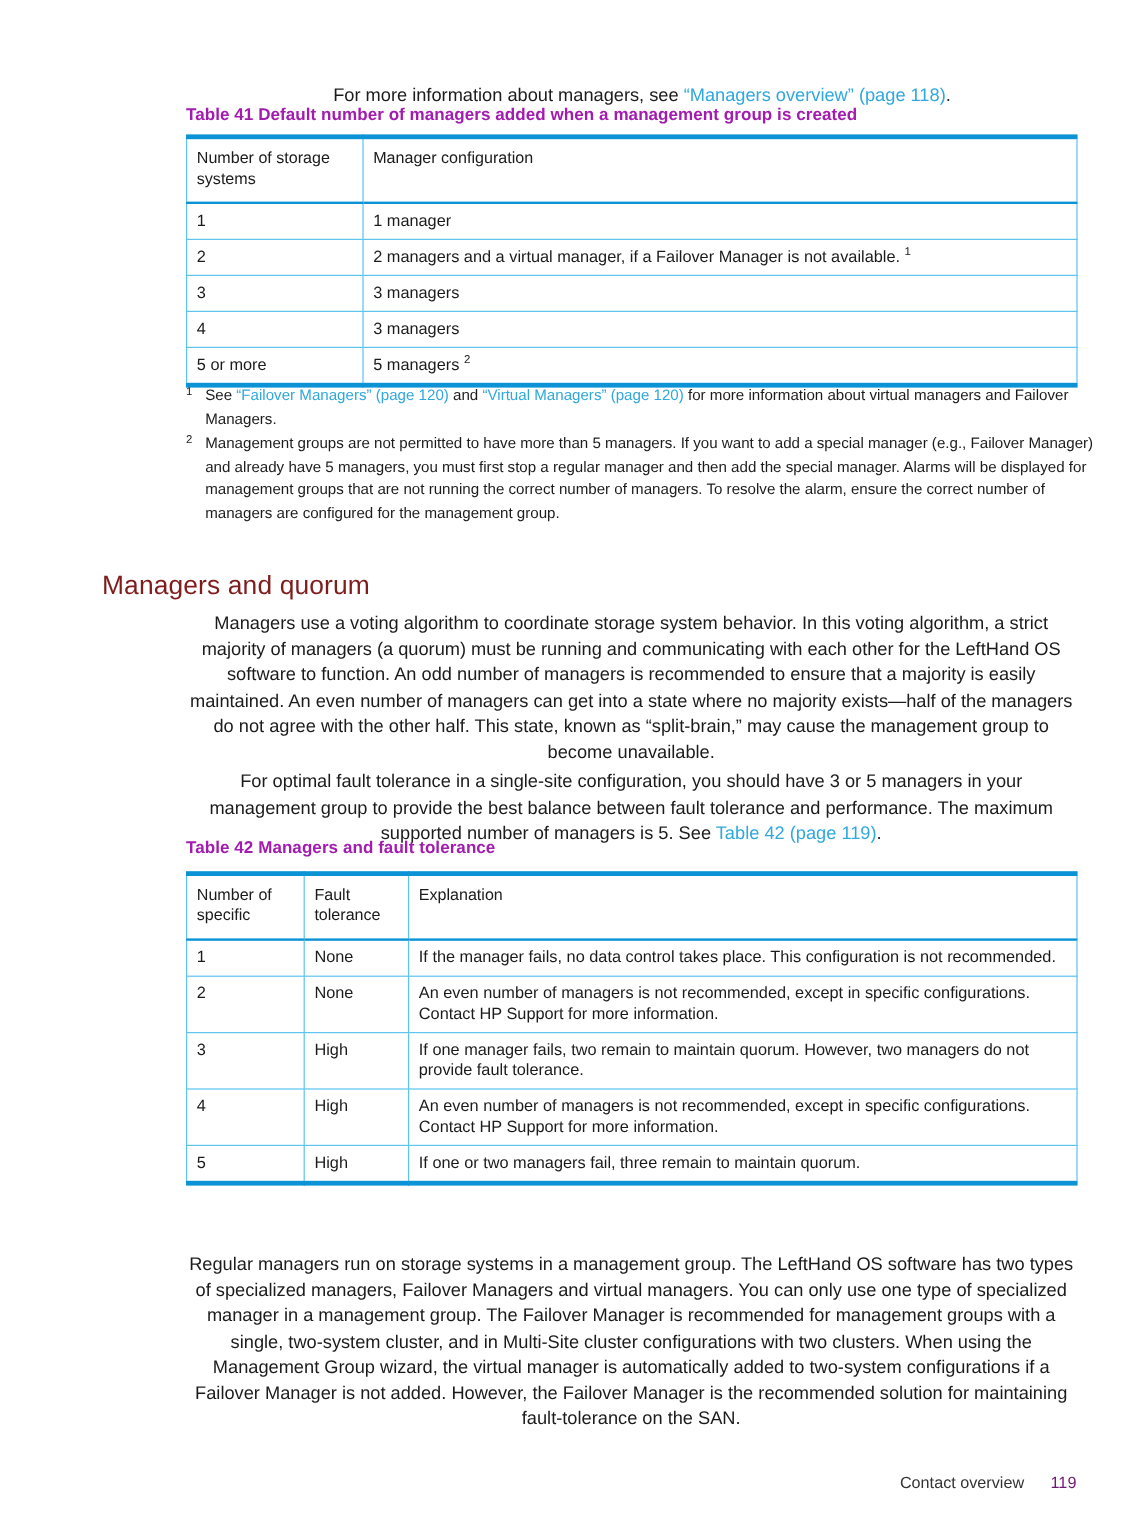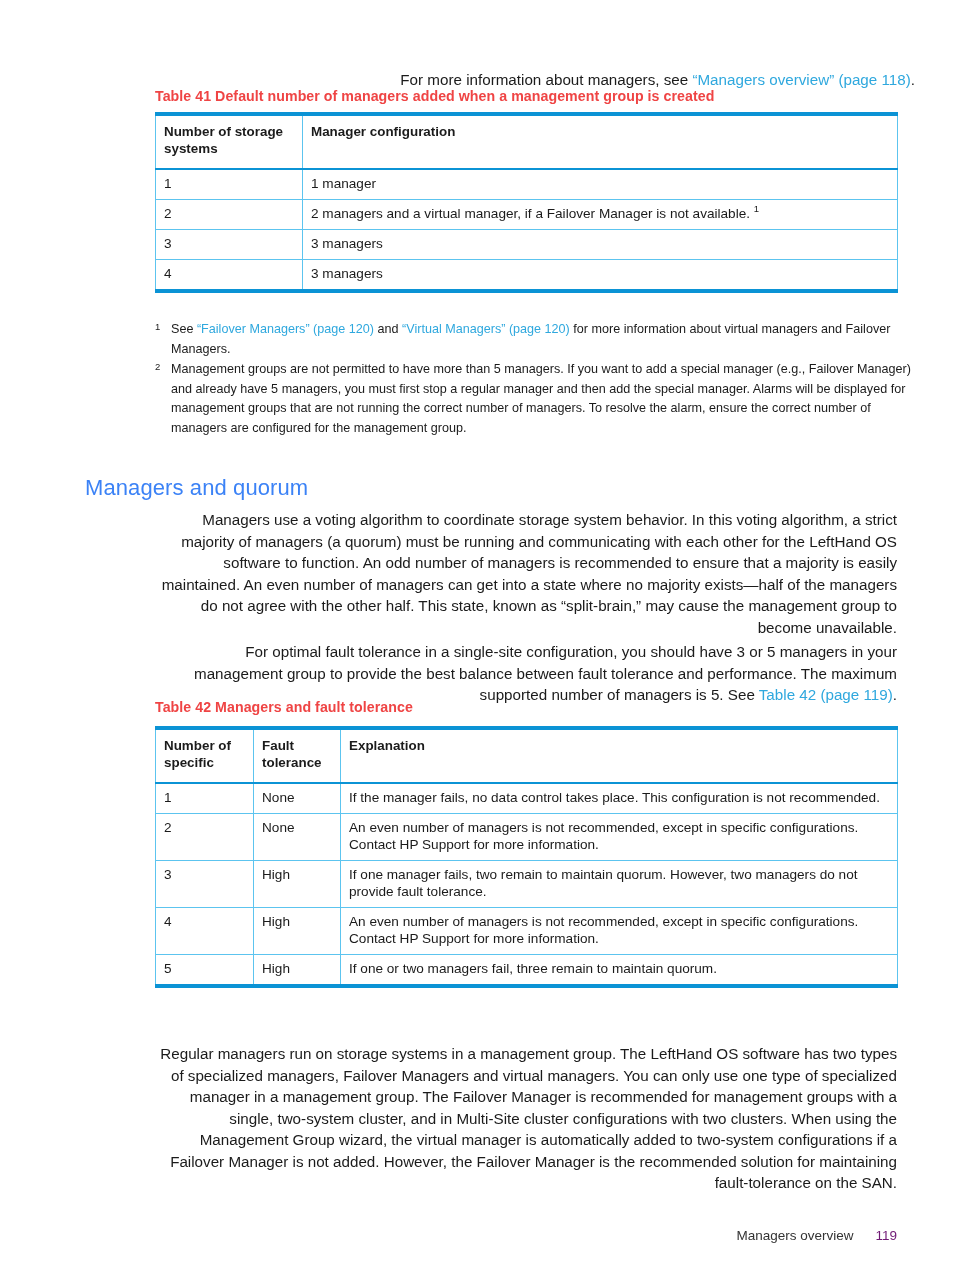--- a/index.html
+++ b/index.html
@@ -20,44 +20,44 @@
     inset: 0;
     padding: 0;
   }
 
   
   .body-text {
     position: absolute;
     font-size: 15.2px;
     line-height: 21.5px;
     color: #1b1b1b;
-    text-align: right;
+    text-align: center;
   }
   .link {
     color: #2fa8de;
   }
 
   
   .h1 {
     position: absolute;
     left: 85px;
     font-size: 22px;
     line-height: 26px;
     font-weight: 400;
-    color: #3b82f6;
+    color: #7f1d1d;
     letter-spacing: 0.1px;
   }
 
   
   .table-caption {
     position: absolute;
     left: 155px;
     font-size: 14.2px;
     font-weight: bold;
-    color: #ef4444;
+    color: #a21caf;
     letter-spacing: 0.05px;
   }
 
   
   .doc-table {
     position: absolute;
     border-collapse: collapse;
     table-layout: fixed;
     background: #ffffff;
   }
@@ -65,21 +65,21 @@
     border: 1px solid #5cc4ef;
     padding: 5px 8px 7px 8px;
     font-size: 13.6px;
     line-height: 17px;
     color: #1b1b1b;
     vertical-align: top;
     text-align: left;
     font-weight: normal;
   }
   .doc-table thead th {
-    font-weight: bold;
+    font-weight: normal;
     font-size: 13.4px;
     border-bottom: 2.5px solid #0b93d5;
     padding-top: 7px;
   }
   .doc-table {
     border-top: 4px solid #0b93d5;
     border-bottom: 4px solid #0b93d5;
     border-left: 1px solid #5cc4ef;
     border-right: 1px solid #5cc4ef;
   }
@@ -156,20 +156,24 @@
         <td>2</td>
         <td><span>2 managers and a virtual manager, if a Failover Manager is not available.</span> <sup class="fn">1</sup></td>
       </tr>
       <tr>
         <td>3</td>
         <td><span>3 managers</span></td>
       </tr>
       <tr>
         <td>4</td>
         <td><span>3 managers</span></td>
+      </tr>
+      <tr>
+        <td>5 or more</td>
+        <td><span>5 managers</span> <sup class="fn">2</sup></td>
       </tr>
     </tbody>
   </table>
 
   <div class="footnotes" style="top:320px;">
     <div class="footnote">
       <span class="marker">1</span><span>See </span><span class="link">“Failover Managers” (page 120)</span><span> and </span><span class="link">“Virtual Managers” (page 120)</span><span> for more information about virtual managers and Failover Managers.</span>
     </div>
     <div class="footnote">
       <span class="marker">2</span><span>Management groups are not permitted to have more than 5 managers. If you want to add a special manager (e.g., Failover Manager) and already have 5 managers, you must first stop a regular manager and then add the special manager. Alarms will be displayed for management groups that are not running the correct number of managers. To resolve the alarm, ensure the correct number of managers are configured for the management group.</span>
@@ -225,16 +229,16 @@
         <td>High</td>
         <td>If one or two managers fail, three remain to maintain quorum.</td>
       </tr>
     </tbody>
   </table>
 
 
   <p class="body-text" style="left:155px; top:1028px; width:742px;">Regular managers run on storage systems in a management group. The LeftHand OS software has two types of specialized managers, Failover Managers and virtual managers. You can only use one type of specialized manager in a management group. The Failover Manager is recommended for management groups with a single, two-system cluster, and in Multi-Site cluster configurations with two clusters. When using the Management Group wizard, the virtual manager is automatically added to two-system configurations if a Failover Manager is not added. However, the Failover Manager is the recommended solution for maintaining fault-tolerance on the SAN.</p>
 
   <div class="footer">
-    <span>Managers overview</span><span class="pagenum">119</span>
+    <span>Contact overview</span><span class="pagenum">119</span>
   </div>
 
 </div>
 
 </body></html>

